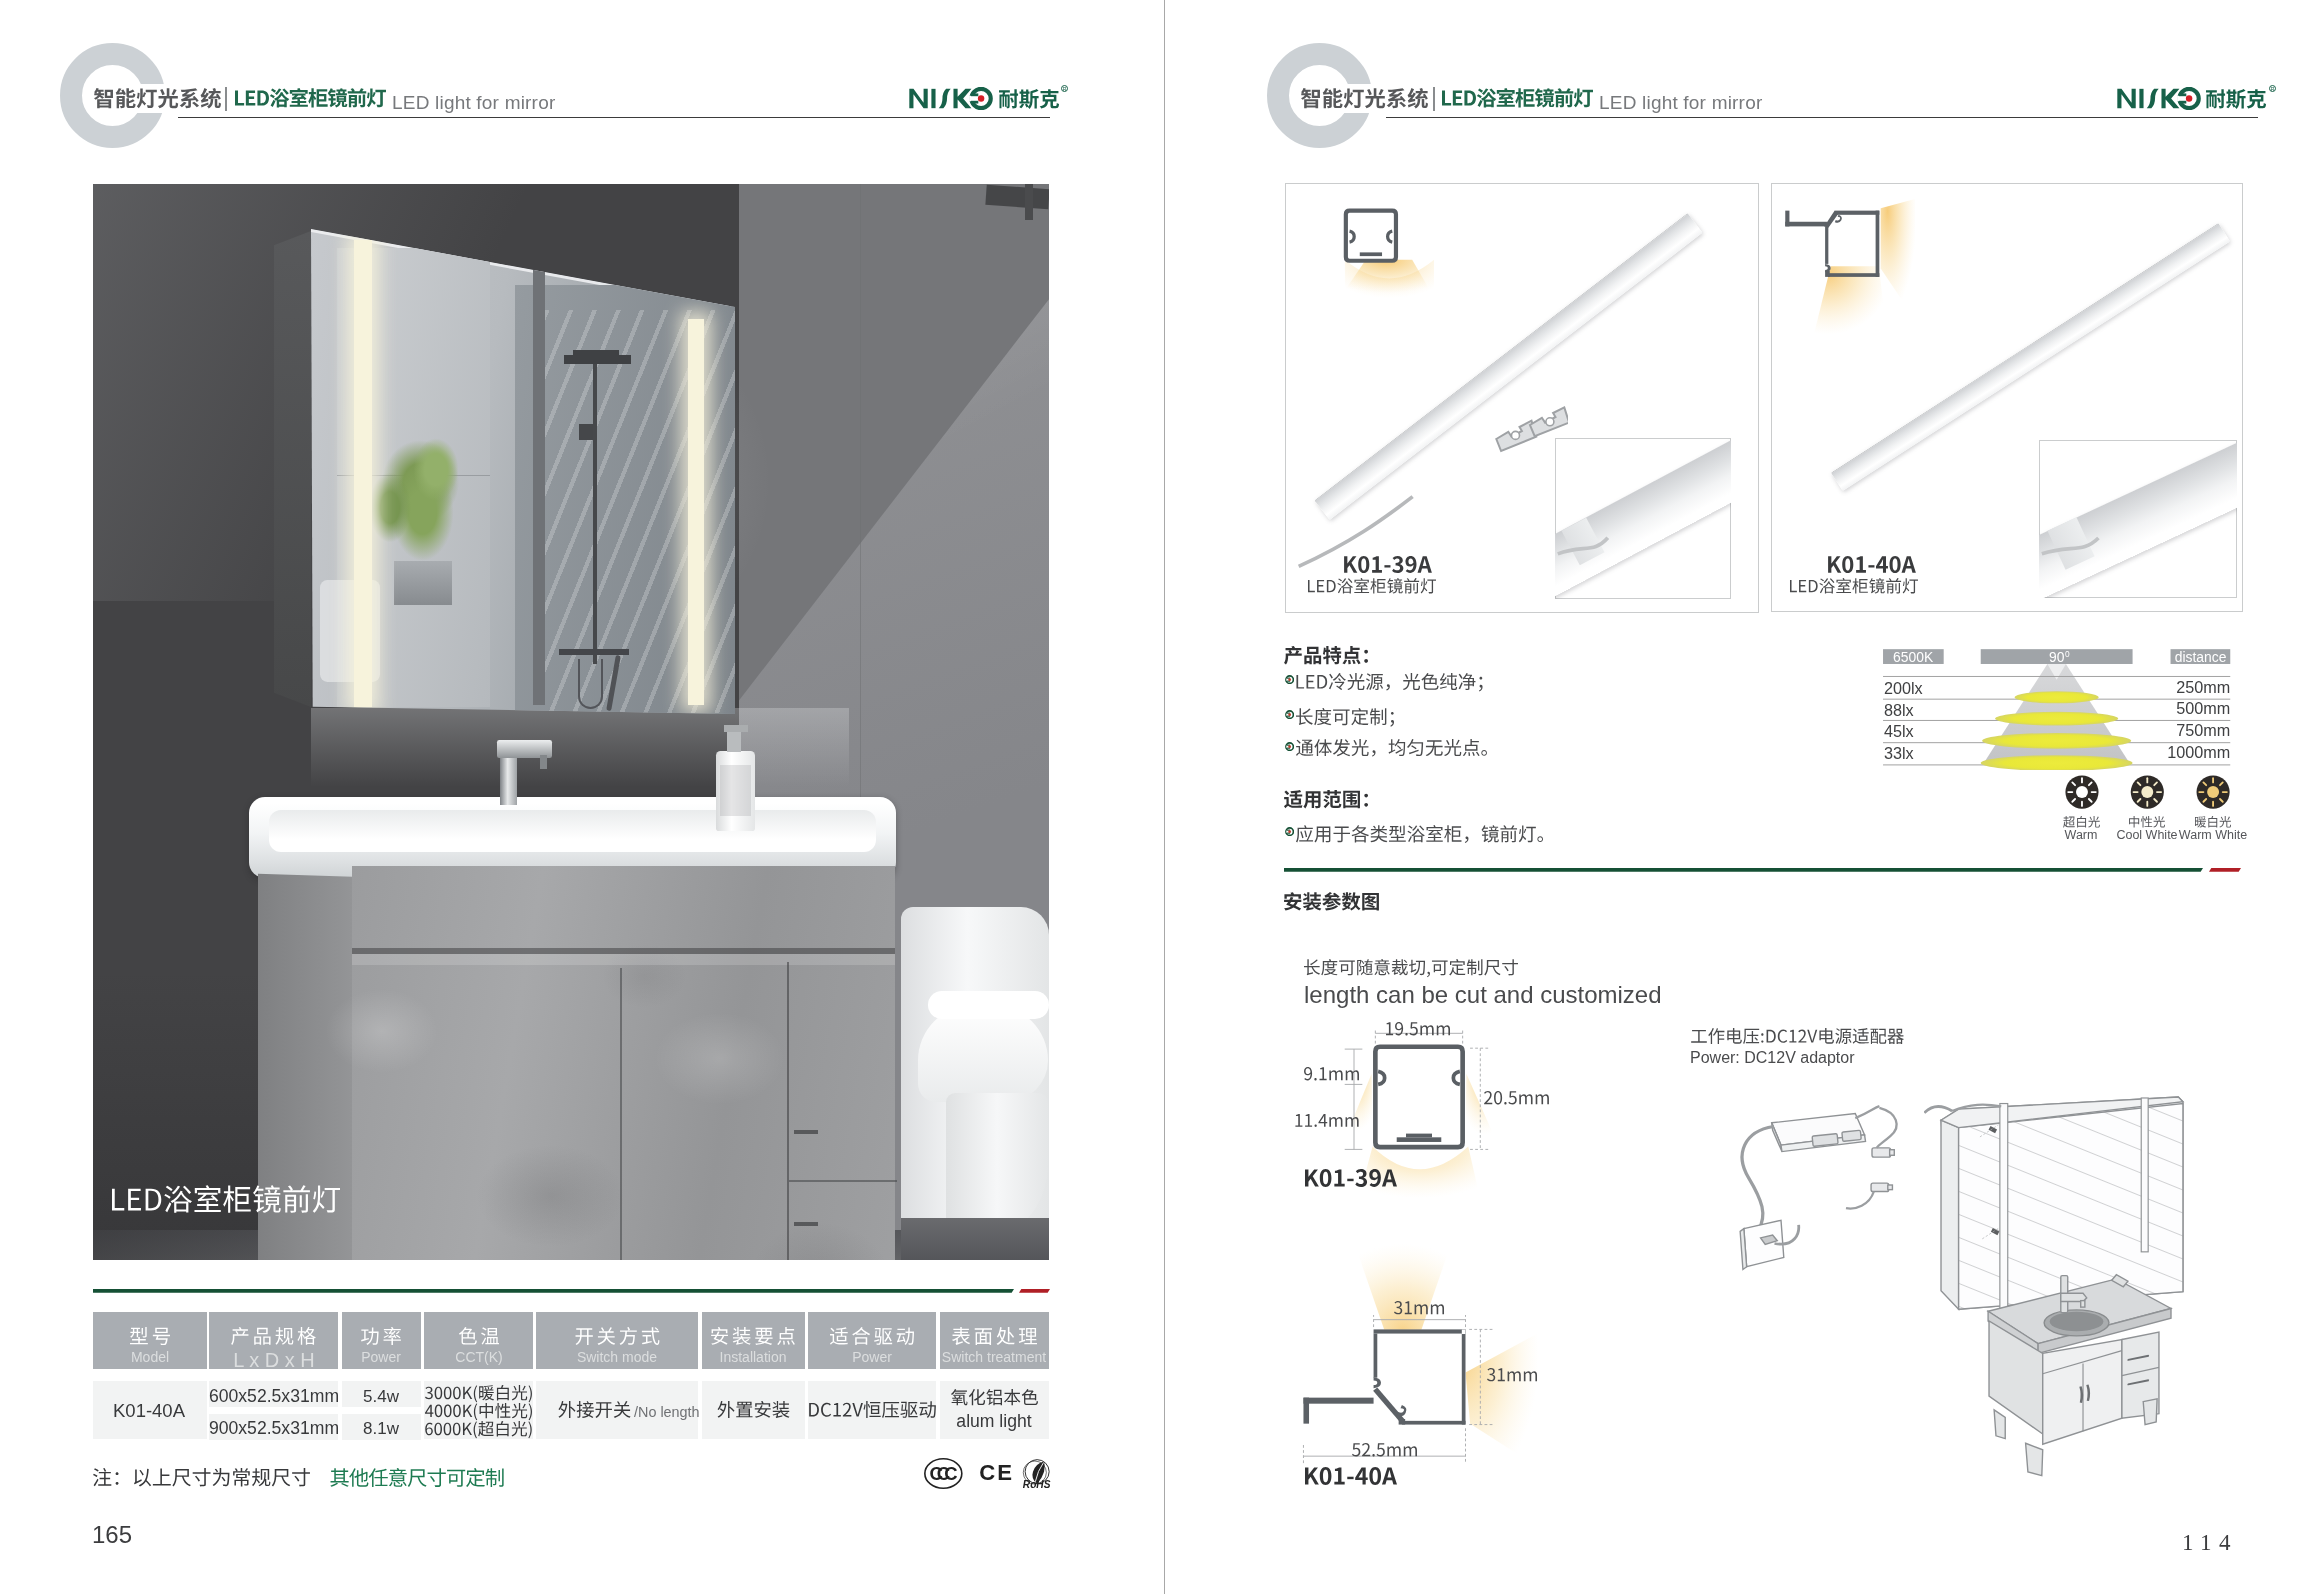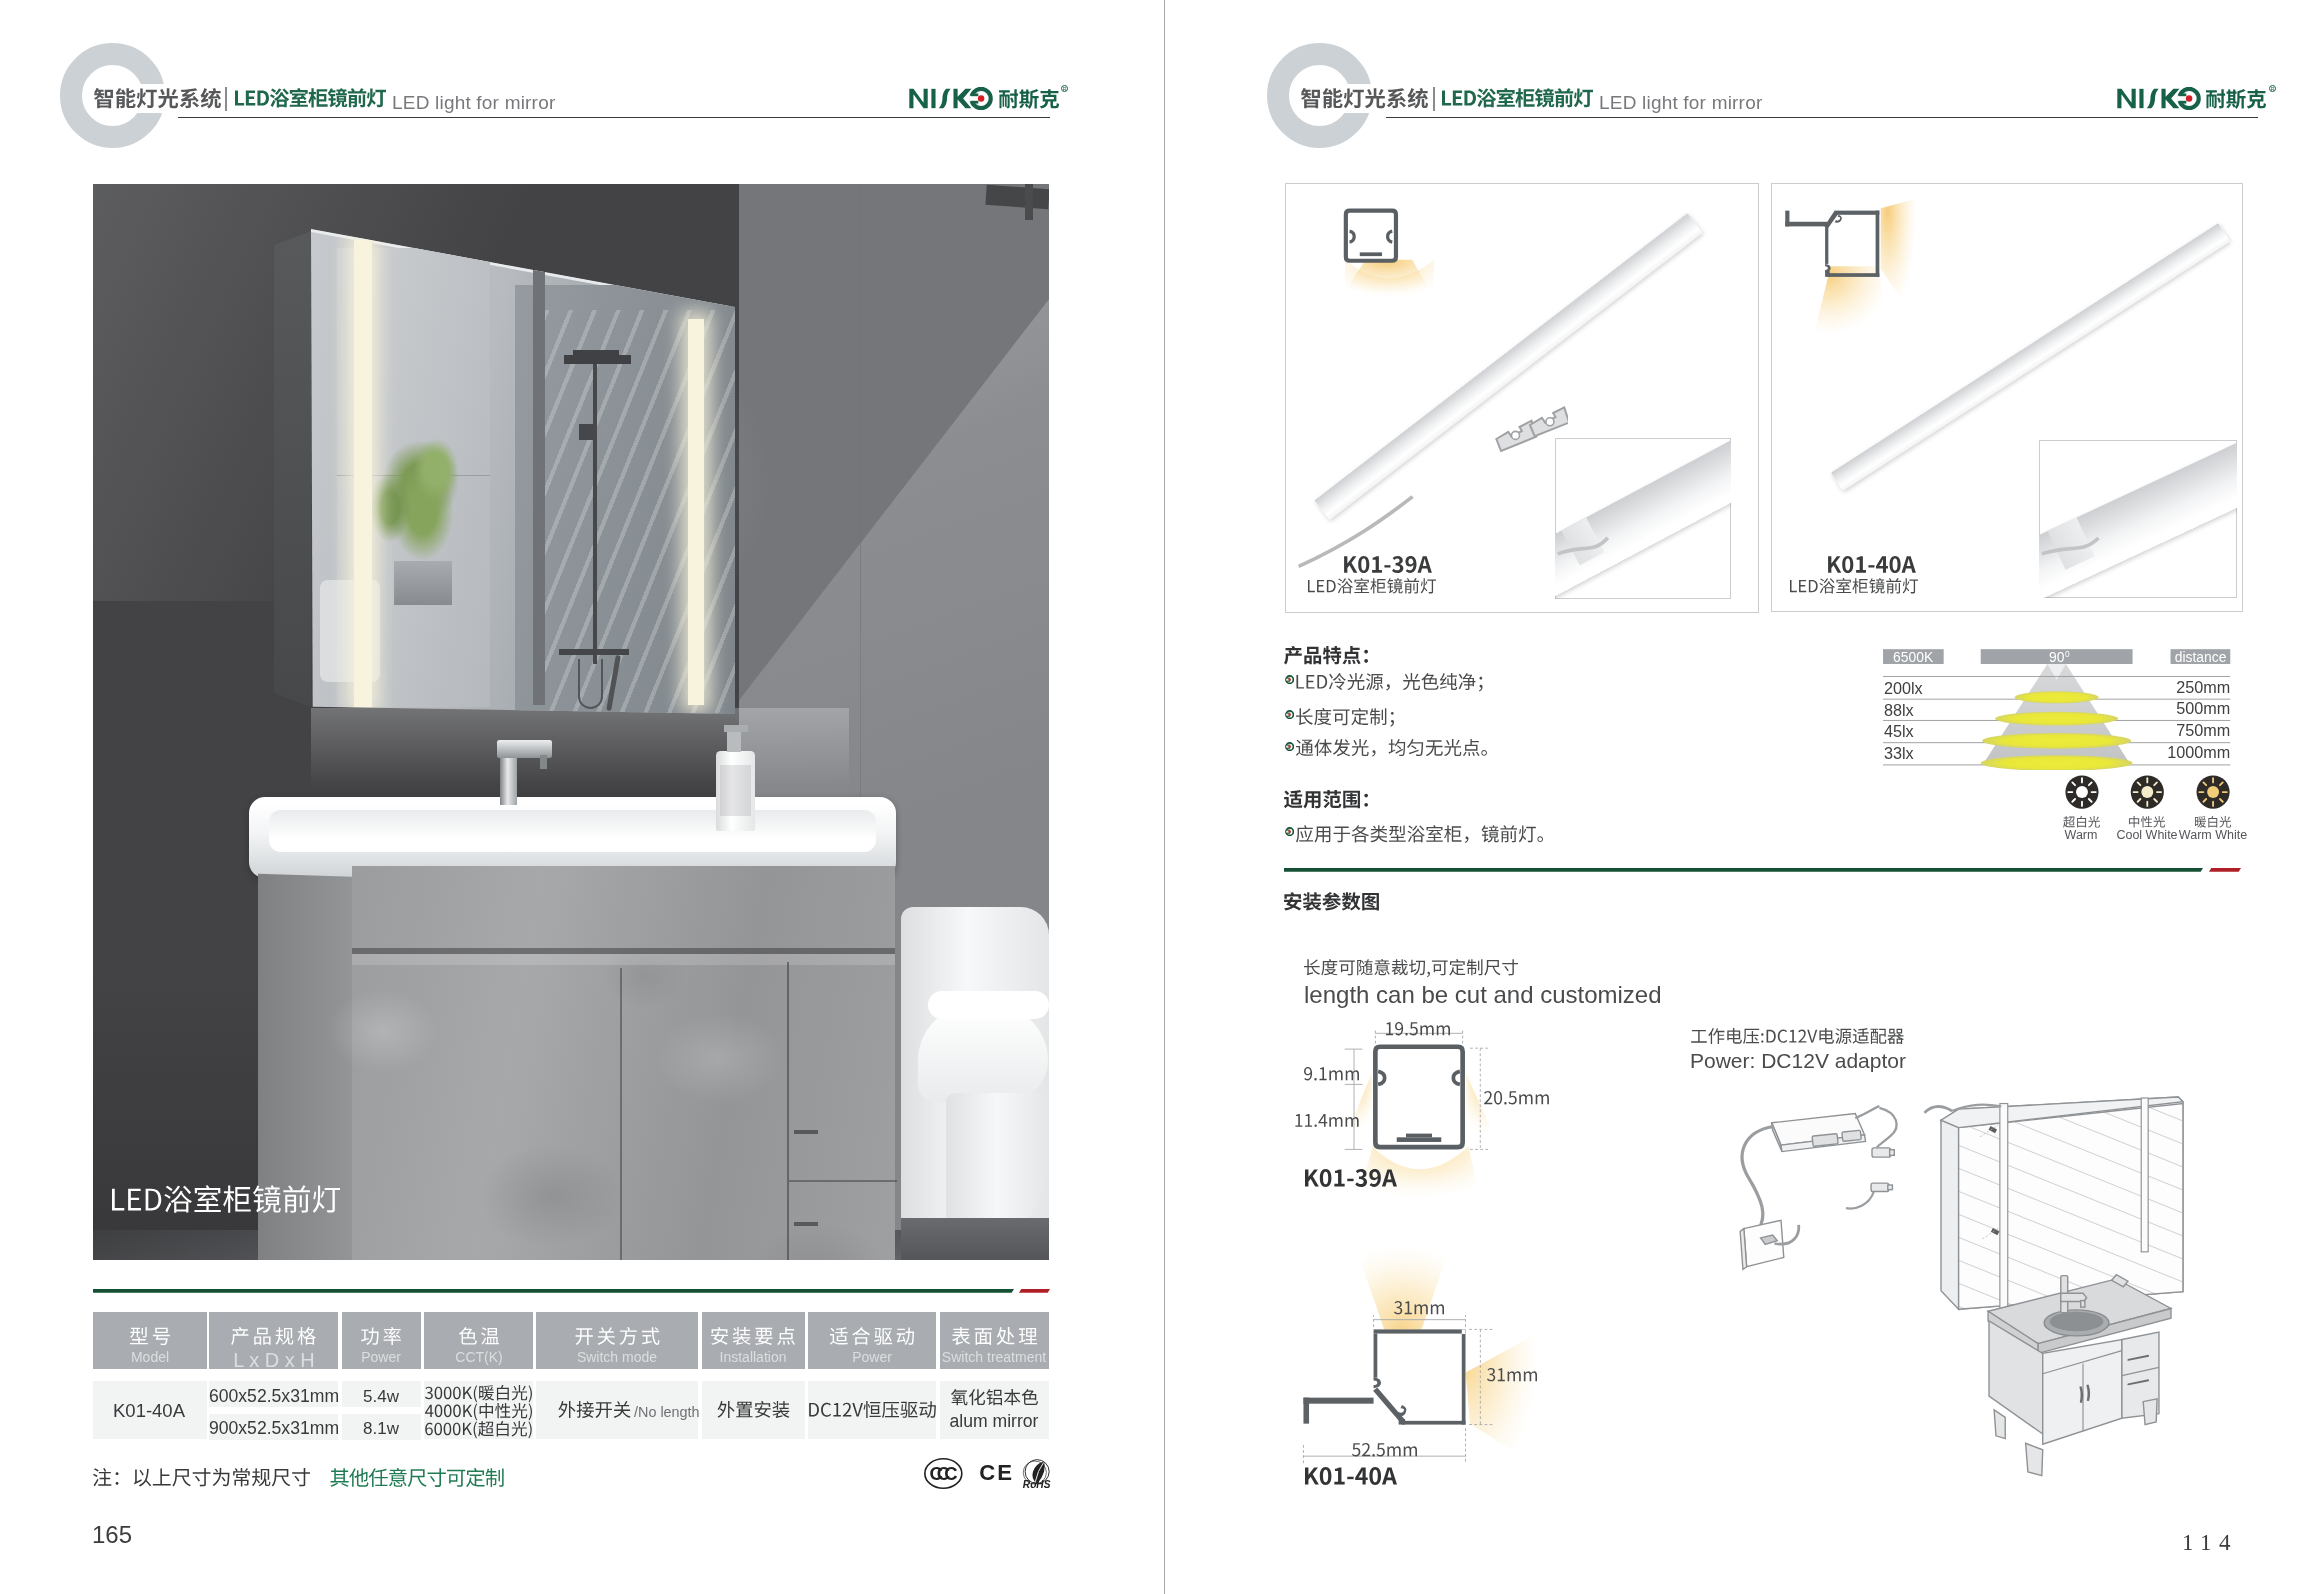--- a/index.html
+++ b/index.html
@@ -297,21 +297,21 @@
         <path transform="translate(196.4 33.6) scale(0.04 -0.04)" d="M30 149 45 86C120 106 211 131 300 156L293 214C195 189 99 163 30 149ZM939 782H457V-39H961V29H528V713H939ZM104 656C98 548 84 399 72 311H342C329 105 313 24 292 2C284 -8 273 -10 256 -10C238 -10 192 -9 143 -4C154 -22 162 -48 163 -67C211 -70 258 -71 283 -69C313 -66 332 -60 348 -39C380 -7 394 87 410 342C411 351 412 373 412 373L345 372H333C347 478 362 661 371 797L305 796H68V731H301C293 609 280 466 266 372H144C153 456 162 565 168 652ZM833 654C810 583 783 513 752 445C707 510 660 573 615 630L560 596C612 529 668 452 718 375C669 279 612 193 551 126C568 115 596 91 608 78C662 142 714 221 761 309C809 231 850 158 876 101L936 143C906 208 856 292 797 380C837 462 872 549 902 638Z"></path>
         <path transform="translate(236.4 33.6) scale(0.04 -0.04)" d="M89 758V691H476V758ZM653 823C653 752 653 680 650 609H507V537H647C635 309 595 100 458 -25C478 -36 504 -61 517 -79C664 61 707 289 721 537H870C859 182 846 49 819 19C809 7 798 4 780 4C759 4 706 4 650 10C663 -12 671 -43 673 -64C726 -68 781 -68 812 -65C844 -62 864 -53 884 -27C919 17 931 159 945 571C945 582 945 609 945 609H724C726 680 727 752 727 823ZM89 44 90 45V43C113 57 149 68 427 131L446 64L512 86C493 156 448 275 410 365L348 348C368 301 388 246 406 194L168 144C207 234 245 346 270 451H494V520H54V451H193C167 334 125 216 111 183C94 145 81 118 65 113C74 95 85 59 89 44Z"></path>
       </svg></div>
     <div style="position:absolute;left:951px;top:1389px;line-height:0"><svg width="87" height="16.3" viewBox="0 0 187.5 35.1" style="overflow:visible" fill="#38393b">
         <path transform="translate(-1.06 32.03) scale(0.038 -0.038)" d="M254 637V580H853V637ZM252 840C204 729 119 623 28 554C44 541 71 511 82 498C143 548 204 617 255 694H932V753H290C302 775 313 797 323 819ZM151 522V462H720C722 125 738 -80 878 -80C941 -80 956 -36 963 98C947 108 926 126 911 143C909 55 904 -6 884 -6C803 -7 794 202 795 522ZM507 460C493 428 466 383 443 351H280L316 363C306 390 283 430 261 460L199 441C217 414 236 378 246 351H98V295H348V234H133V179H348V112H64V53H348V-80H421V53H694V112H421V179H643V234H421V295H667V351H518C538 377 559 408 579 439Z"></path>
         <path transform="translate(36.94 32.03) scale(0.038 -0.038)" d="M867 695C797 588 701 489 596 406V822H516V346C452 301 386 262 322 230C341 216 365 190 377 173C423 197 470 224 516 254V81C516 -31 546 -62 646 -62C668 -62 801 -62 824 -62C930 -62 951 4 962 191C939 197 907 213 887 228C880 57 873 13 820 13C791 13 678 13 654 13C606 13 596 24 596 79V309C725 403 847 518 939 647ZM313 840C252 687 150 538 42 442C58 425 83 386 92 369C131 407 170 452 207 502V-80H286V619C324 682 359 750 387 817Z"></path>
         <path transform="translate(74.94 32.03) scale(0.038 -0.038)" d="M531 730H813V526H531ZM460 798V458H888V798ZM430 336V-78H502V-26H846V-72H921V336ZM502 43V267H846V43ZM183 838C151 744 96 655 34 596C46 579 66 542 72 526C107 561 141 606 171 655H394V726H211C225 756 239 787 250 818ZM61 344V275H200V77C200 28 167 -6 149 -20C161 -32 181 -58 188 -73C204 -55 230 -36 398 72C391 86 382 115 378 135L269 69V275H389V344H269V479H372V547H108V479H200V344Z"></path>
         <path transform="translate(112.94 32.03) scale(0.038 -0.038)" d="M460 839V629H65V553H367C294 383 170 221 37 140C55 125 80 98 92 79C237 178 366 357 444 553H460V183H226V107H460V-80H539V107H772V183H539V553H553C629 357 758 177 906 81C920 102 946 131 965 146C826 226 700 384 628 553H937V629H539V839Z"></path>
         <path transform="translate(150.94 32.03) scale(0.038 -0.038)" d="M474 492V319H243V492ZM547 492H786V319H547ZM598 685C569 643 531 597 494 563H229C268 601 304 642 337 685ZM354 843C284 708 162 587 39 511C53 495 74 457 81 441C111 461 141 484 170 509V81C170 -36 219 -63 378 -63C414 -63 725 -63 765 -63C914 -63 945 -18 963 138C941 142 910 154 890 166C879 34 863 6 764 6C696 6 426 6 373 6C263 6 243 20 243 80V247H786V202H861V563H585C632 611 678 669 712 722L663 757L648 752H383C397 774 410 796 422 818Z"></path>
       </svg></div>
-    <div class="abs" style="left:994px;top:1411px;transform:translateX(-50%);font-size:17.6px;color:#38393b;white-space:nowrap">alum mirror</div>
+    <div class="abs" style="left:994px;top:1411px;transform:translateX(-50%);font-size:17.6px;color:#38393b;white-space:nowrap">alum light</div>
     <div style="position:absolute;left:93px;top:1468px;line-height:0"><svg width="217" height="18.5" viewBox="0 0 469.0 40.0" style="overflow:visible" fill="#38393b">
         <path transform="translate(-1.81 36.29) scale(0.043 -0.043)" d="M94 774C159 743 242 695 284 662L327 724C284 755 200 800 136 828ZM42 497C105 467 187 420 227 388L269 451C227 482 144 526 83 553ZM71 -18 134 -69C194 24 263 150 316 255L262 305C204 191 125 59 71 -18ZM548 819C582 767 617 697 631 653L704 682C689 726 651 793 616 844ZM334 649V578H597V352H372V281H597V23H302V-49H962V23H675V281H902V352H675V578H938V649Z"></path>
         <path transform="translate(41.19 36.29) scale(0.043 -0.043)" d="M250 486C290 486 326 515 326 560C326 606 290 636 250 636C210 636 174 606 174 560C174 515 210 486 250 486ZM250 -4C290 -4 326 26 326 71C326 117 290 146 250 146C210 146 174 117 174 71C174 26 210 -4 250 -4Z"></path>
         <path transform="translate(84.19 36.29) scale(0.043 -0.043)" d="M374 712C432 640 497 538 525 473L592 513C562 577 497 674 438 747ZM761 801C739 356 668 107 346 -21C364 -36 393 -70 403 -86C539 -24 632 56 697 163C777 83 860 -13 900 -77L966 -28C918 43 819 148 733 230C799 373 827 558 841 798ZM141 20C166 43 203 65 493 204C487 220 477 253 473 274L240 165V763H160V173C160 127 121 95 100 82C112 68 134 38 141 20Z"></path>
         <path transform="translate(127.19 36.29) scale(0.043 -0.043)" d="M427 825V43H51V-32H950V43H506V441H881V516H506V825Z"></path>
         <path transform="translate(170.19 36.29) scale(0.043 -0.043)" d="M178 792V509C178 345 166 125 33 -31C50 -40 82 -68 95 -84C209 49 245 239 255 399H514C578 165 698 -2 906 -78C917 -56 940 -26 958 -9C765 51 648 200 591 399H861V792ZM258 718H784V472H258V509Z"></path>
         <path transform="translate(213.19 36.29) scale(0.043 -0.043)" d="M167 414C241 337 319 230 350 159L418 202C385 274 304 378 230 453ZM634 840V627H52V553H634V32C634 8 626 1 602 0C575 0 488 -1 395 2C408 -21 424 -58 429 -82C537 -82 614 -80 655 -67C697 -54 713 -30 713 32V553H949V627H713V840Z"></path>
         <path transform="translate(256.19 36.29) scale(0.043 -0.043)" d="M162 784C202 737 247 673 267 632L335 665C314 706 267 768 226 812ZM499 371C550 310 609 226 635 173L701 209C674 261 613 342 561 401ZM411 838V720C411 682 410 642 407 599H82V524H399C374 346 295 145 55 -11C73 -23 101 -49 114 -66C370 104 452 328 476 524H821C807 184 791 50 761 19C750 7 739 4 717 5C693 5 630 5 562 11C577 -11 587 -44 588 -67C650 -70 713 -72 748 -69C785 -65 808 -57 831 -28C870 18 884 159 900 560C900 572 901 599 901 599H484C486 641 487 682 487 719V838Z"></path>
         <path transform="translate(299.19 36.29) scale(0.043 -0.043)" d="M313 491H692V393H313ZM152 253V-35H227V185H474V-80H551V185H784V44C784 32 780 29 764 27C748 27 695 27 635 29C645 9 657 -19 661 -39C739 -39 789 -39 821 -28C852 -17 860 4 860 43V253H551V336H768V548H241V336H474V253ZM168 803C198 769 231 719 247 685H86V470H158V619H847V470H921V685H544V841H468V685H259L320 714C303 746 268 795 236 831ZM763 832C743 796 706 743 678 710L740 685C769 715 807 761 841 805Z"></path>
         <path transform="translate(342.19 36.29) scale(0.043 -0.043)" d="M476 791V259H548V725H824V259H899V791ZM208 830V674H65V604H208V505L207 442H43V371H204C194 235 158 83 36 -17C54 -30 79 -55 90 -70C185 15 233 126 256 239C300 184 359 107 383 67L435 123C411 154 310 275 269 316L275 371H428V442H278L279 506V604H416V674H279V830ZM652 640V448C652 293 620 104 368 -25C383 -36 406 -64 415 -79C568 0 647 108 686 217V27C686 -40 711 -59 776 -59H857C939 -59 951 -19 959 137C941 141 916 152 898 166C894 27 889 1 857 1H786C761 1 753 8 753 35V290H707C718 344 722 398 722 447V640Z"></path>
@@ -684,21 +684,21 @@
         <path transform="translate(186.73 31.84) scale(0.038 -0.038)" d="M377 -13C472 -13 544 25 602 92L551 151C504 99 451 68 381 68C241 68 153 184 153 369C153 552 246 665 384 665C447 665 495 637 534 596L584 656C542 703 472 746 383 746C197 746 58 603 58 366C58 128 194 -13 377 -13Z"></path>
         <path transform="translate(210.98 31.84) scale(0.038 -0.038)" d="M88 0H490V76H343V733H273C233 710 186 693 121 681V623H252V76H88Z"></path>
         <path transform="translate(232.07 31.84) scale(0.038 -0.038)" d="M44 0H505V79H302C265 79 220 75 182 72C354 235 470 384 470 531C470 661 387 746 256 746C163 746 99 704 40 639L93 587C134 636 185 672 245 672C336 672 380 611 380 527C380 401 274 255 44 54Z"></path>
         <path transform="translate(253.16 31.84) scale(0.038 -0.038)" d="M235 0H342L575 733H481L363 336C338 250 320 180 292 94H288C261 180 242 250 217 336L98 733H1Z"></path>
         <path transform="translate(275.01 31.84) scale(0.038 -0.038)" d="M452 408V264H204V408ZM531 408H788V264H531ZM452 478H204V621H452ZM531 478V621H788V478ZM126 695V129H204V191H452V85C452 -32 485 -63 597 -63C622 -63 791 -63 818 -63C925 -63 949 -10 962 142C939 148 907 162 887 176C880 46 870 13 814 13C778 13 632 13 602 13C542 13 531 25 531 83V191H865V695H531V838H452V695Z"></path>
         <path transform="translate(313.01 31.84) scale(0.038 -0.038)" d="M537 407H843V319H537ZM537 549H843V463H537ZM505 205C475 138 431 68 385 19C402 9 431 -9 445 -20C489 32 539 113 572 186ZM788 188C828 124 876 40 898 -10L967 21C943 69 893 152 853 213ZM87 777C142 742 217 693 254 662L299 722C260 751 185 797 131 829ZM38 507C94 476 169 428 207 400L251 460C212 488 136 531 81 560ZM59 -24 126 -66C174 28 230 152 271 258L211 300C166 186 103 54 59 -24ZM338 791V517C338 352 327 125 214 -36C231 -44 263 -63 276 -76C395 92 411 342 411 517V723H951V791ZM650 709C644 680 632 639 621 607H469V261H649V0C649 -11 645 -15 633 -16C620 -16 576 -16 529 -15C538 -34 547 -61 550 -79C616 -80 660 -80 687 -69C714 -58 721 -39 721 -2V261H913V607H694C707 633 720 663 733 692Z"></path>
         <path transform="translate(351.01 31.84) scale(0.038 -0.038)" d="M62 763C116 714 180 644 209 598L268 644C238 690 172 758 117 804ZM459 339H808V175H459ZM248 483H39V413H176V103C133 85 85 46 38 -1L85 -64C137 -2 188 51 223 51C246 51 278 21 320 -2C391 -42 476 -52 595 -52C691 -52 868 -47 940 -42C942 -21 953 14 961 33C864 22 714 15 597 15C488 15 401 21 337 58C295 80 271 101 248 110ZM387 401V113H883V401H672V528H953V595H672V727C755 738 833 752 893 770L856 833C736 796 523 772 350 759C358 742 367 716 369 699C440 703 519 709 597 717V595H306V528H597V401Z"></path>
         <path transform="translate(389.01 31.84) scale(0.038 -0.038)" d="M554 795V723H858V480H557V46C557 -46 585 -70 678 -70C697 -70 825 -70 846 -70C937 -70 959 -24 968 139C947 144 916 158 898 171C893 27 886 1 841 1C813 1 707 1 686 1C640 1 631 8 631 46V408H858V340H930V795ZM143 158H420V54H143ZM143 214V553H211V474C211 420 201 355 143 304C153 298 169 283 176 274C239 332 253 412 253 473V553H309V364C309 316 321 307 361 307C368 307 402 307 410 307H420V214ZM57 801V734H201V618H82V-76H143V-7H420V-62H482V618H369V734H505V801ZM255 618V734H314V618ZM352 553H420V351L417 353C415 351 413 350 402 350C395 350 370 350 365 350C353 350 352 352 352 365Z"></path>
         <path transform="translate(427.01 31.84) scale(0.038 -0.038)" d="M196 730H366V589H196ZM622 730H802V589H622ZM614 484C656 468 706 443 740 420H452C475 452 495 485 511 518L437 532V795H128V524H431C415 489 392 454 364 420H52V353H298C230 293 141 239 30 198C45 184 64 158 72 141L128 165V-80H198V-51H365V-74H437V229H246C305 267 355 309 396 353H582C624 307 679 264 739 229H555V-80H624V-51H802V-74H875V164L924 148C934 166 955 194 972 208C863 234 751 288 675 353H949V420H774L801 449C768 475 704 506 653 524ZM553 795V524H875V795ZM198 15V163H365V15ZM624 15V163H802V15Z"></path>
       </svg></div>
-    <div class="abs" style="left:1690px;top:1049px;font-size:21px;color:#4a4b4d;white-space:nowrap">Power: DC12V adaptor</div>
+    <div class="abs" style="left:1690px;top:1049px;font-size:16px;color:#4a4b4d;white-space:nowrap">Power: DC12V adaptor</div>
     <svg class="abs" style="left:1289px;top:1011px" width="260" height="209" viewBox="0 0 560 450">
 <defs>
         <radialGradient id="gl3" cx="50%" cy="0%" r="75%">
 <stop offset="0%" stop-color="#f7cd79" stop-opacity=".9"></stop>
           <stop offset="50%" stop-color="#f9dc9b" stop-opacity=".5"></stop>
           <stop offset="100%" stop-color="#fceecd" stop-opacity="0"></stop>
         </radialGradient>
       </defs>
 <path d="M178 135 L110 300 L180 300 z" fill="url(#gl3)"></path>
 <path d="M382 135 L460 310 L380 310 z" fill="url(#gl3)"></path>

